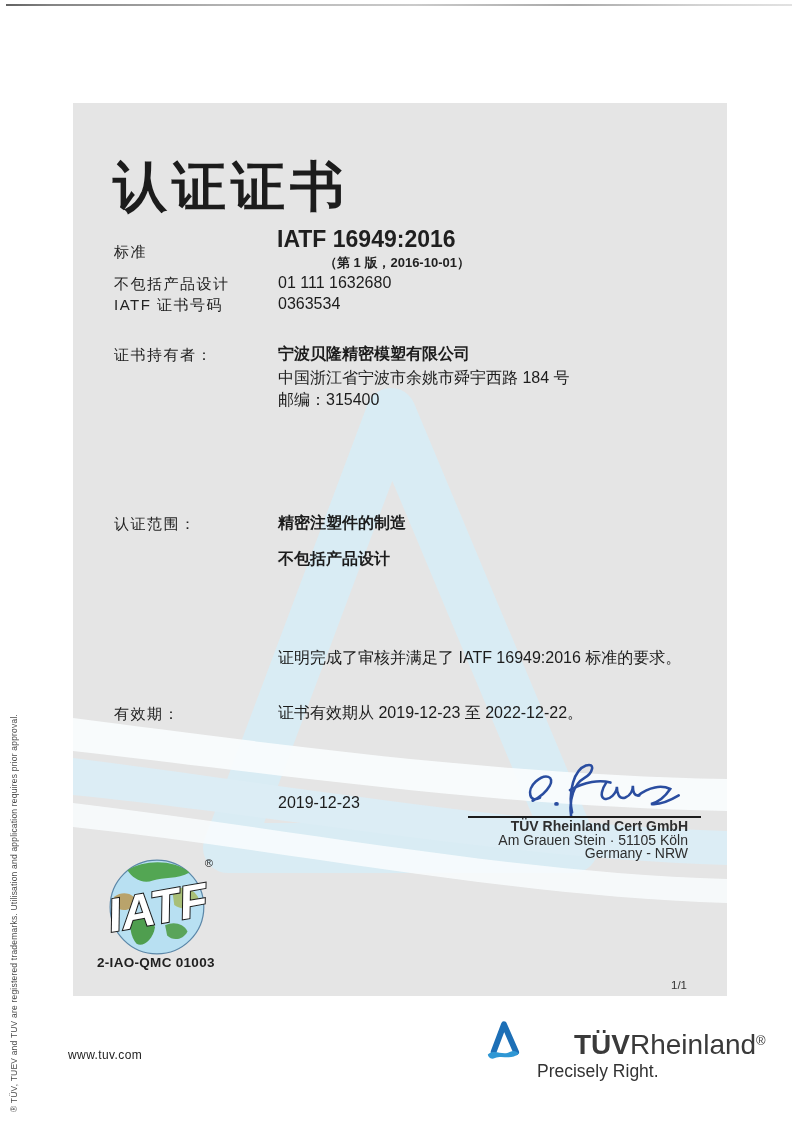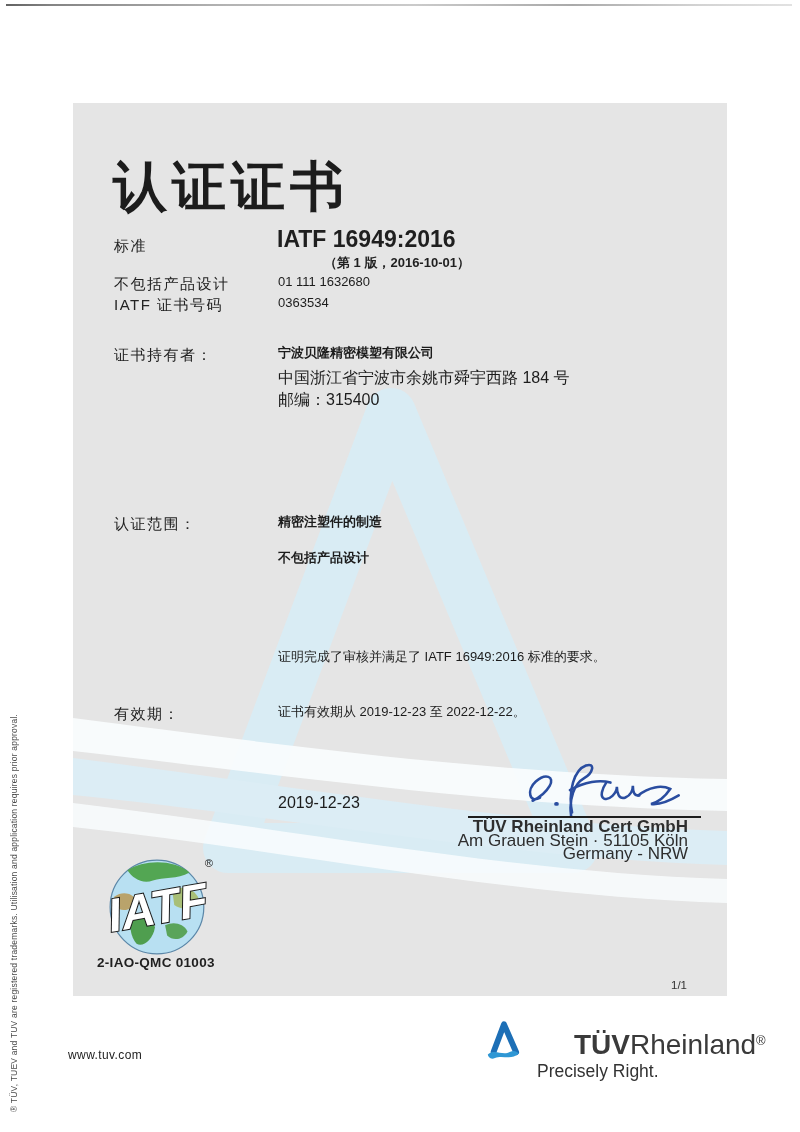--- a/index.html
+++ b/index.html
@@ -10,26 +10,26 @@
   .scanline{top:4px;left:6px;width:786px;height:2px;opacity:.75;
     background:linear-gradient(90deg,#2e2e2e 0%,#5c5c5c 6%,#9a9a9a 28%,#b9b9b9 52%,#8d8d8d 72%,#c4c4c4 88%,#d8d8d8 100%);}
   
   .side-disclaimer{left:9px;top:1112px;width:358px;transform:rotate(-90deg);
     transform-origin:0 0;font-size:8.5px;color:#4a4a4a;white-space:nowrap;letter-spacing:.2px;}
   
   .panel{left:73px;top:103px;width:654px;height:893px;background:#e5e5e5;overflow:hidden;}
   .panel .watermark{left:0;top:0;}
   .cert-title{left:40px;top:48px;font-size:54px;font-weight:700;letter-spacing:5px;color:#1c1c1c;}
   .lbl{left:41px;font-size:15px;letter-spacing:1.5px;color:#222;}
-  .val{left:205px;font-size:13px;color:#1c1c1c;}
+  .val{left:205px;font-size:16px;color:#1c1c1c;}
   .b{font-weight:700;}
   .std-val{left:204px;top:123px;font-size:23px;font-weight:700;}
   .std-ed{left:206px;top:151px;font-size:13px;font-weight:700;margin-left:45px;}
   .sig-line{left:395px;top:713px;width:233px;height:2px;background:#1c1c1c;}
-  .sig-block{left:375px;top:717px;width:240px;text-align:right;font-size:17px;
+  .sig-block{left:375px;top:717px;width:240px;text-align:right;font-size:14px;
              line-height:13.5px;color:#2e2e2e;}
   .sig-block .org{font-weight:700;}
   .iatf-code{left:24px;top:852px;font-size:13.5px;font-weight:600;letter-spacing:.3px;color:#1f1f1f;}
   .page-num{left:598px;top:876px;font-size:11.5px;color:#333;}
   
   .website{left:68px;top:1048px;font-size:12px;letter-spacing:.4px;color:#1c1c1c;}
   .brand{left:534px;top:1029px;font-size:28px;color:#3a3a3a;white-space:nowrap;}
   .brand .bold{font-weight:700;margin-left:40px;}
   .brand .reg{font-size:13px;vertical-align:9px;}
   .tagline{left:537px;top:1061px;font-size:17.5px;color:#333;}
@@ -45,21 +45,21 @@
 
   <svg class="abs watermark" width="654" height="893" viewBox="0 0 654 893">
     <path d="M318 310 L155 745 L500 745 Z" fill="none" stroke="#d9ecf4" stroke-width="50" stroke-linejoin="round" stroke-linecap="round"></path>
     <path d="M0 615 C180 638 420 672 654 676 L654 708 C420 704 180 668 0 648 Z" fill="#f9fdfe" opacity="0.9"></path>
     <path d="M0 655 C200 680 440 722 654 728 L654 762 C440 756 200 712 0 692 Z" fill="#dcedf5"></path>
     <path d="M0 700 C220 726 440 770 654 776 L654 800 C440 794 220 748 0 724 Z" fill="#f9fdfe" opacity="0.85"></path>
   </svg>
 
   <div class="abs cert-title">认证证书</div>
 
-  <div class="abs lbl" style="top:134px">标准</div>
+  <div class="abs lbl" style="top:140px">标准</div>
   <div class="abs std-val">IATF 16949:2016</div>
   <div class="abs std-ed">（第 1 版，2016-10-01）</div>
 
   <div class="abs lbl" style="top:172px">不包括产品设计</div>
   <div class="abs val" style="top:171px">01 111 1632680</div>
 
   <div class="abs lbl" style="top:193px">IATF 证书号码</div>
   <div class="abs val" style="top:192px">0363534</div>
 
   <div class="abs lbl" style="top:243px">证书持有者：</div>

